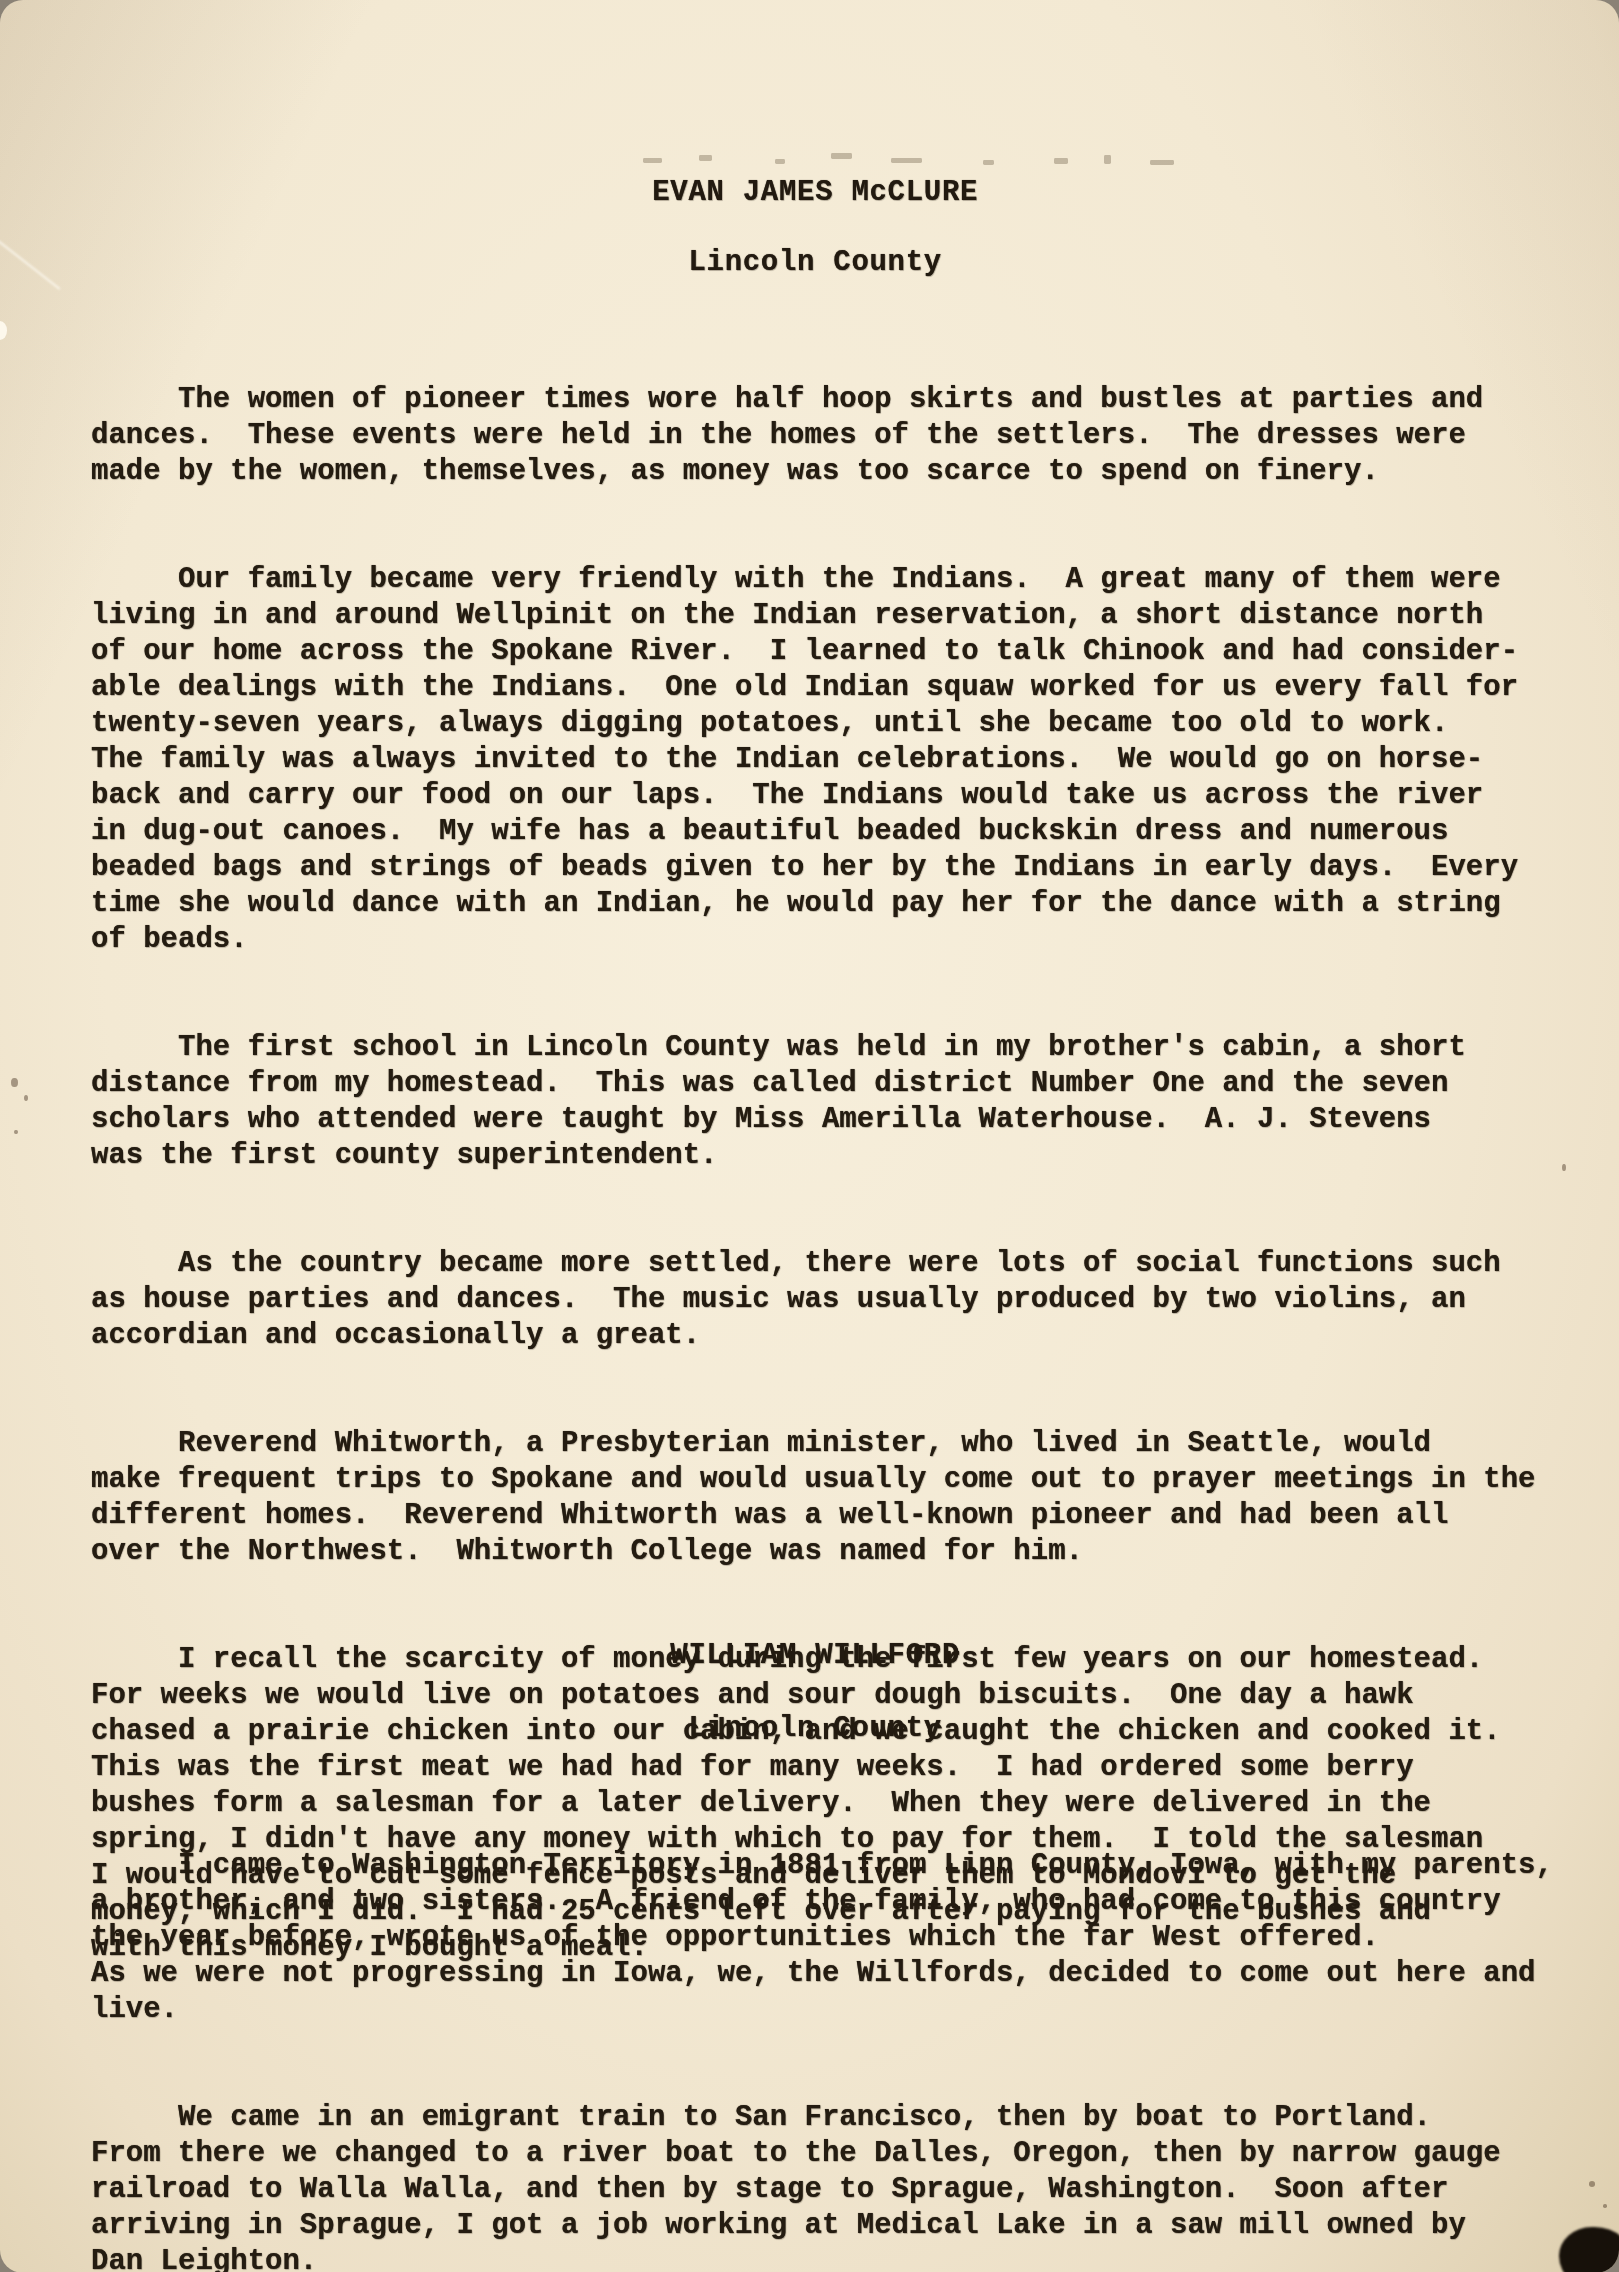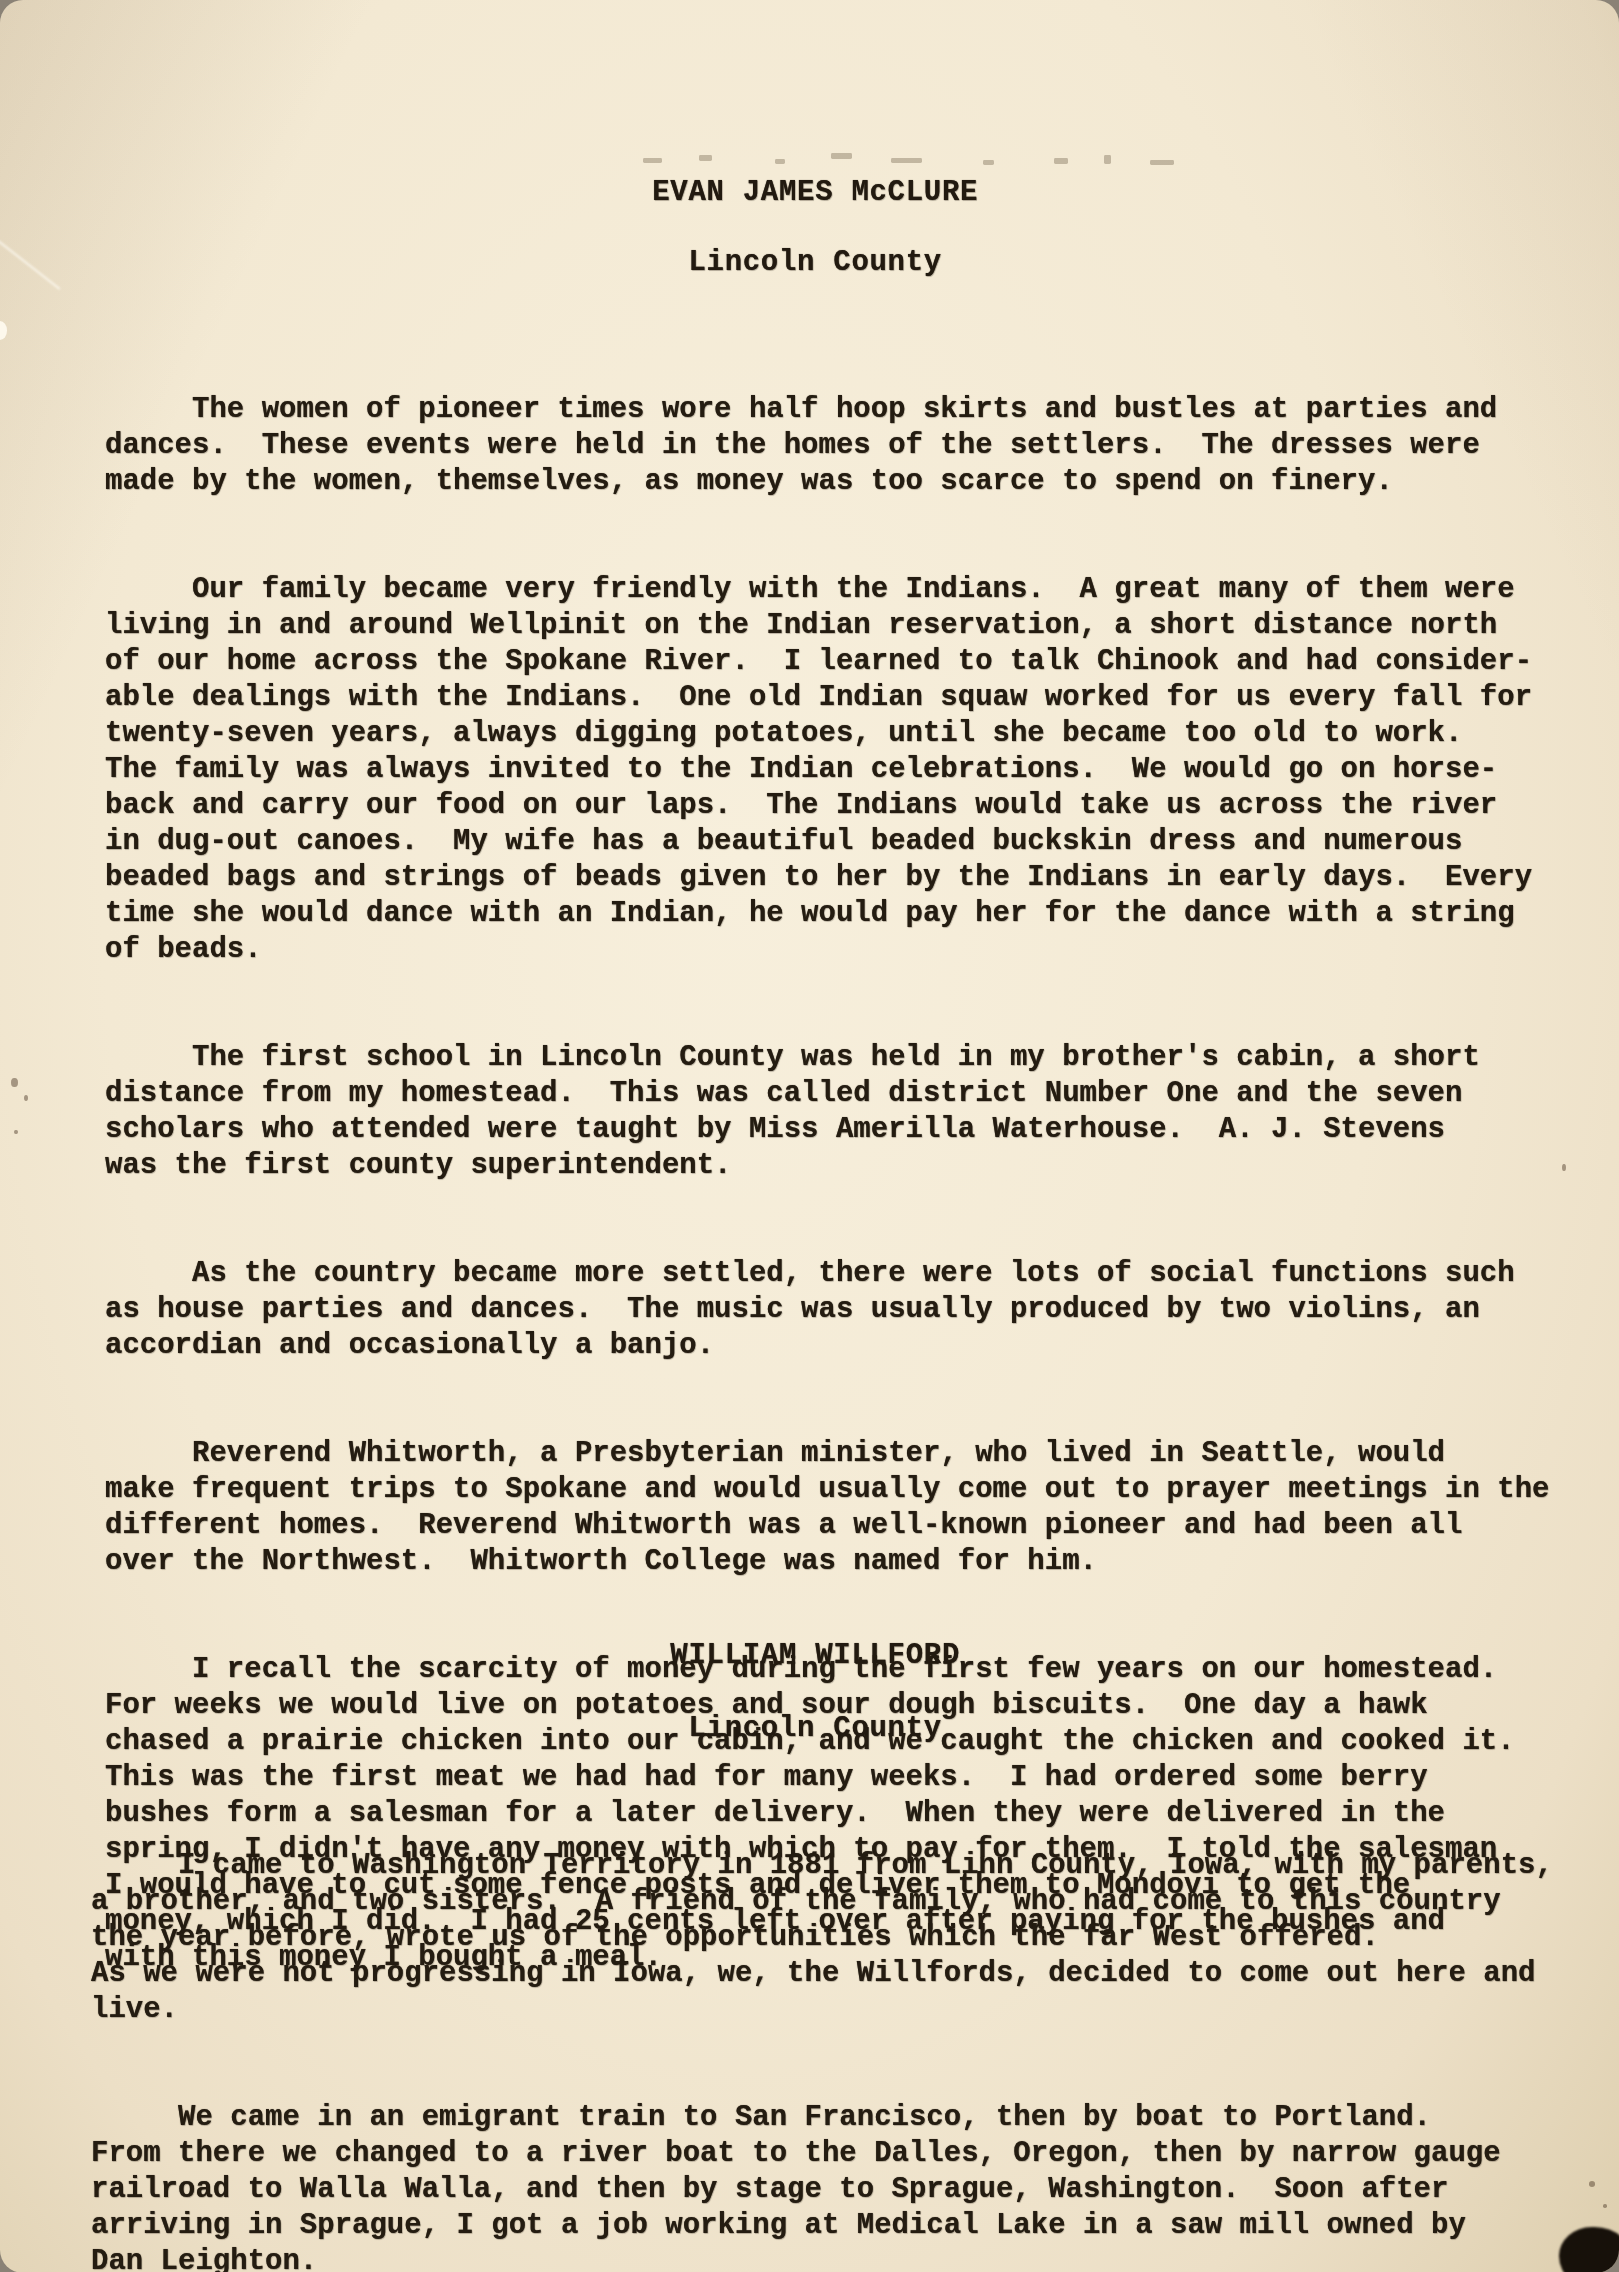--- a/index.html
+++ b/index.html
@@ -96,42 +96,42 @@
   <div class="speck" style="left:11.4px; top:1078px; width:6.4px; height:9.2px;"></div>
   <div class="speck" style="left:24px; top:1095px; width:4.3px; height:6.4px;"></div>
   <div class="speck" style="left:14px; top:1130px; width:3.5px; height:4.3px;"></div>
   <div class="speck" style="left:1589px; top:2181px; width:6.4px; height:5.7px;"></div>
   <div class="speck" style="left:1603px; top:2204px; width:3.5px; height:3.5px;"></div>
   <div class="speck" style="left:1562px; top:1164px; width:3.5px; height:7px;"></div>
 
   <section>
     <div class="heading" style="top:176px;">EVAN JAMES McCLURE</div>
     <div class="heading" style="top:246px;">Lincoln County</div>
-    <div class="body-text" style="top:320px;margin-left:14px;">
+    <div class="body-text" style="top:310px;">
       <p>     The women of pioneer times wore half hoop skirts and bustles at parties and
 dances.  These events were held in the homes of the settlers.  The dresses were
 made by the women, themselves, as money was too scarce to spend on finery.</p>
       <p>     Our family became very friendly with the Indians.  A great many of them were
 living in and around Wellpinit on the Indian reservation, a short distance north
 of our home across the Spokane River.  I learned to talk Chinook and had consider-
 able dealings with the Indians.  One old Indian squaw worked for us every fall for
 twenty-seven years, always digging potatoes, until she became too old to work.
 The family was always invited to the Indian celebrations.  We would go on horse-
 back and carry our food on our laps.  The Indians would take us across the river
 in dug-out canoes.  My wife has a beautiful beaded buckskin dress and numerous
 beaded bags and strings of beads given to her by the Indians in early days.  Every
 time she would dance with an Indian, he would pay her for the dance with a string
 of beads.</p>
       <p>     The first school in Lincoln County was held in my brother's cabin, a short
 distance from my homestead.  This was called district Number One and the seven
 scholars who attended were taught by Miss Amerilla Waterhouse.  A. J. Stevens
 was the first county superintendent.</p>
       <p>     As the country became more settled, there were lots of social functions such
 as house parties and dances.  The music was usually produced by two violins, an
-accordian and occasionally a banjo.</p>
+accordian and occasionally a great.</p>
       <p>     Reverend Whitworth, a Presbyterian minister, who lived in Seattle, would
 make frequent trips to Spokane and would usually come out to prayer meetings in the
 different homes.  Reverend Whitworth was a well-known pioneer and had been all
 over the Northwest.  Whitworth College was named for him.</p>
       <p>     I recall the scarcity of money during the first few years on our homestead.
 For weeks we would live on potatoes and sour dough biscuits.  One day a hawk
 chased a prairie chicken into our cabin, and we caught the chicken and cooked it.
 This was the first meat we had had for many weeks.  I had ordered some berry
 bushes form a salesman for a later delivery.  When they were delivered in the
 spring, I didn't have any money with which to pay for them.  I told the salesman

